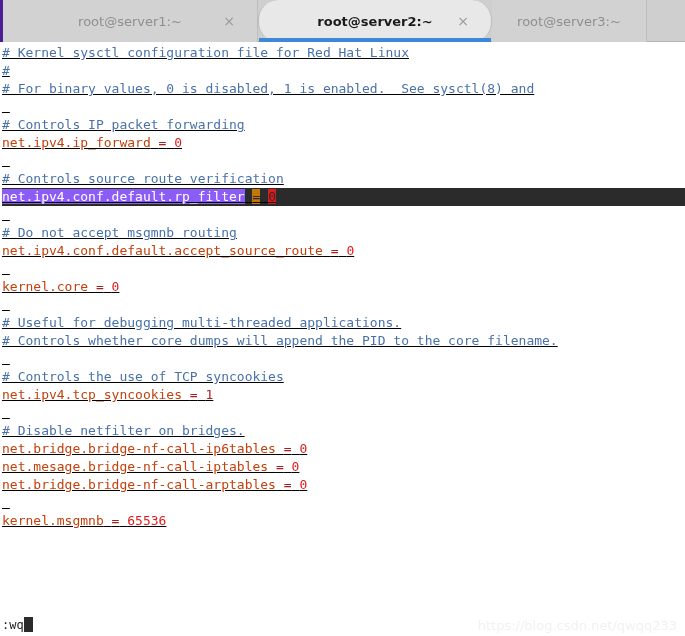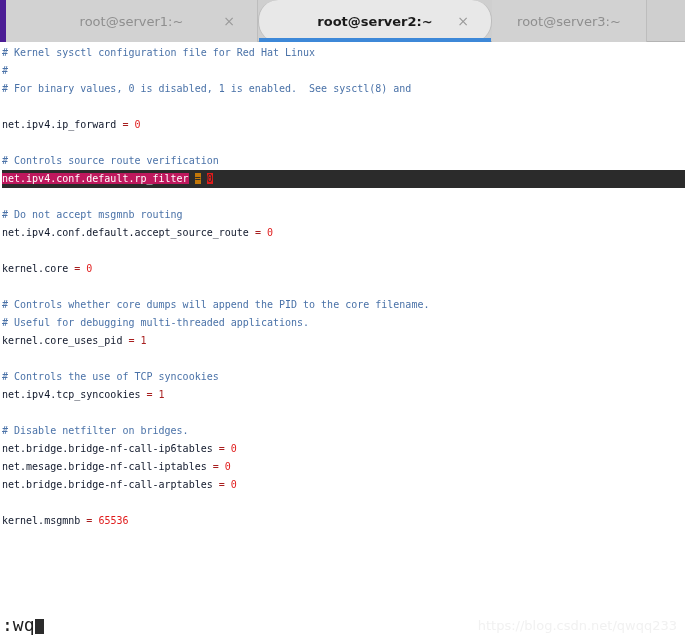--- a/index.html
+++ b/index.html
@@ -30,21 +30,21 @@
     align-items: center;
     justify-content: center;
     height: 42px;
     box-sizing: border-box;
     background: #d2d2d2;
     border-right: 1px solid #bdbdbd;
     font-size: 13px;
     color: #8f8f8f;
     user-select: none;
   }
-  .tab.inactive:first-child { border-left: 6px solid #4c1d95; }
+  .tab.inactive:first-child { border-left: 3px solid #4c1d95; }
   .tab-1 { width: 258px; }
   .tab-2 { width: 234px; border-radius: 20px; }
   .tab-3 { width: 155px; }
   .tab.active {
     background: #e8e8e8;
     color: #1a1a1a;
     font-weight: bold;
     border-right: 1px solid #bdbdbd;
     border-left: 1px solid #bdbdbd;
   }
@@ -86,37 +86,38 @@
     top: 0;
     left: 0;
     right: 0;
     bottom: 0;
     padding: 2px 0 0 2px;
     box-sizing: border-box;
   }
   .line {
     height: 18px;
     line-height: 18px;
-    font-size: 10px;
+    font-size: 13px;
     white-space: pre;
     letter-spacing: 0px;
+    text-decoration: underline;
   }
   .c-comment { color: #4a72a8; }
-  .c-key     { color: #0f172a; }
+  .c-key     { color: #c2410c; }
   .c-eq      { color: #a81f1f; }
   .c-val     { color: #e01b1b; }
   .c-val-dark{ color: #a81f1f; }
 
   
   .line.sel {
     background: #2b2b2b;
     height: 18px;
   }
   .sel-key {
-    background: #be185d;
+    background: #8b5cf6;
     color: #ffffff;
   }
   .sel-gap {
     color: #2b2b2b;
   }
   .sel-eq {
     background: #c27708;
     color: #2b2b2b;
   }
   .sel-val {
@@ -125,21 +126,21 @@
   }
 
   
   .statusline {
     position: absolute;
     left: 0;
     bottom: 0;
     width: 685px;
     height: 22px;
     line-height: 22px;
-    font-size: 18px;
+    font-size: 12px;
     white-space: pre;
     color: #202020;
     padding-left: 2px;
     box-sizing: border-box;
   }
   .cursor-block {
     display: inline-block;
     width: 9px;
     height: 15px;
     background: #2b2b2b;
@@ -173,33 +174,33 @@
     <span class="tab-label">root@server3:~</span>
   </div>
 </div>
 
 <div class="terminal">
   <div class="screen" id="screen">
       <div class="line"><span class="c-comment"># Kernel sysctl configuration file for Red Hat Linux</span></div>
       <div class="line"><span class="c-comment">#</span></div>
       <div class="line"><span class="c-comment"># For binary values, 0 is disabled, 1 is enabled.  See sysctl(8) and</span></div>
       <div class="line">&nbsp;</div>
+      <div class="line"><span class="c-comment"># Controls IP packet forwarding</span></div>
       <div class="line"><span class="c-key">net.ipv4.ip_forward</span> <span class="c-eq">=</span> <span class="c-val">0</span></div>
       <div class="line">&nbsp;</div>
       <div class="line"><span class="c-comment"># Controls source route verification</span></div>
       <div class="line sel"><span class="sel-key">net.ipv4.conf.default.rp_filter</span><span class="sel-gap"> </span><span class="sel-eq">=</span><span class="sel-gap"> </span><span class="sel-val">0</span></div>
       <div class="line">&nbsp;</div>
       <div class="line"><span class="c-comment"># Do not accept msgmnb routing</span></div>
       <div class="line"><span class="c-key">net.ipv4.conf.default.accept_source_route</span> <span class="c-eq">=</span> <span class="c-val">0</span></div>
       <div class="line">&nbsp;</div>
       <div class="line"><span class="c-key">kernel.core</span> <span class="c-eq">=</span> <span class="c-val">0</span></div>
       <div class="line">&nbsp;</div>
+      <div class="line"><span class="c-comment"># Useful for debugging multi-threaded applications.</span></div>
       <div class="line"><span class="c-comment"># Controls whether core dumps will append the PID to the core filename.</span></div>
-      <div class="line"><span class="c-comment"># Useful for debugging multi-threaded applications.</span></div>
-      <div class="line"><span class="c-key">kernel.core_uses_pid</span> <span class="c-eq">=</span> <span class="c-val-dark">1</span></div>
       <div class="line">&nbsp;</div>
       <div class="line"><span class="c-comment"># Controls the use of TCP syncookies</span></div>
       <div class="line"><span class="c-key">net.ipv4.tcp_syncookies</span> <span class="c-eq">=</span> <span class="c-val-dark">1</span></div>
       <div class="line">&nbsp;</div>
       <div class="line"><span class="c-comment"># Disable netfilter on bridges.</span></div>
       <div class="line"><span class="c-key">net.bridge.bridge-nf-call-ip6tables</span> <span class="c-eq">=</span> <span class="c-val">0</span></div>
       <div class="line"><span class="c-key">net.mesage.bridge-nf-call-iptables</span> <span class="c-eq">=</span> <span class="c-val">0</span></div>
       <div class="line"><span class="c-key">net.bridge.bridge-nf-call-arptables</span> <span class="c-eq">=</span> <span class="c-val">0</span></div>
       <div class="line">&nbsp;</div>
       <div class="line"><span class="c-key">kernel.msgmnb</span> <span class="c-eq">=</span> <span class="c-val">65536</span></div>

